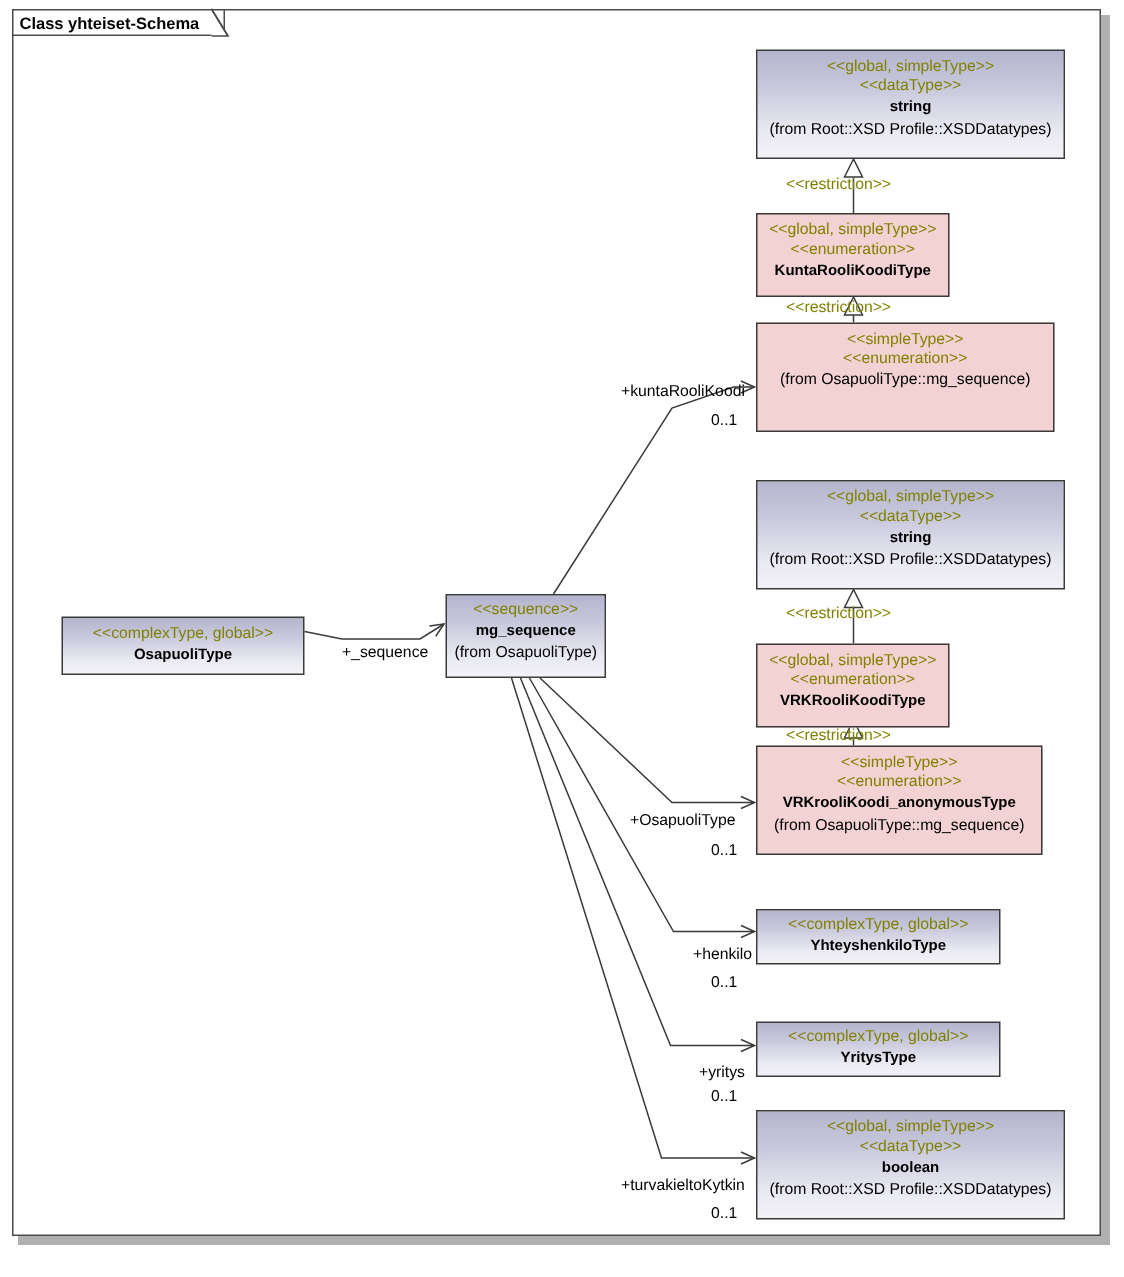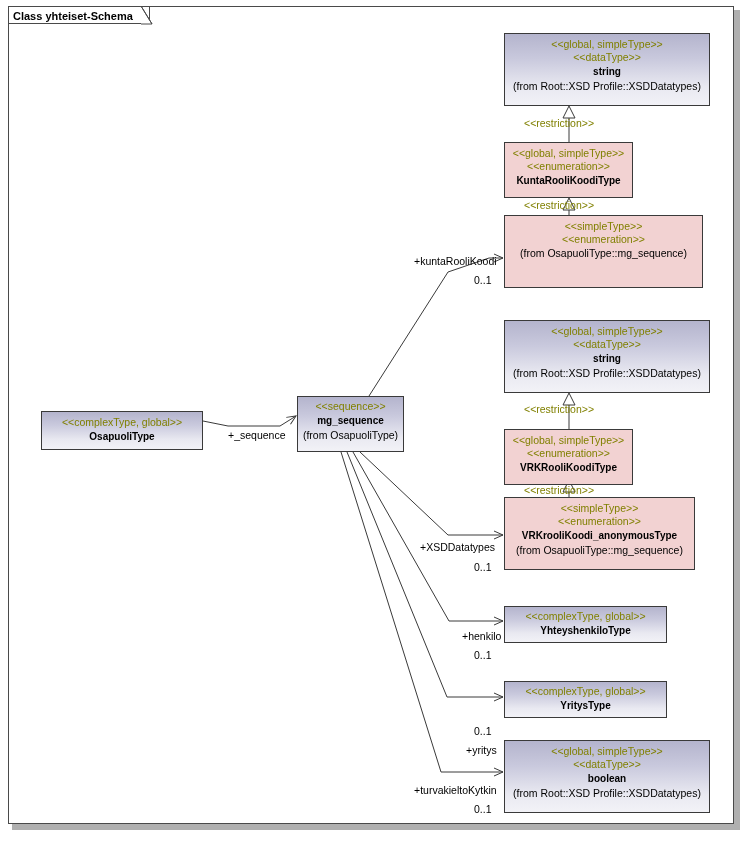--- a/index.html
+++ b/index.html
@@ -84,27 +84,27 @@
   <div class="elabel stereo-l" style="left:524px;top:117px;">&lt;&lt;restriction&gt;&gt;</div>
   <div class="elabel stereo-l" style="left:524px;top:199px;">&lt;&lt;restriction&gt;&gt;</div>
   <div class="elabel stereo-l" style="left:524px;top:403px;">&lt;&lt;restriction&gt;&gt;</div>
   <div class="elabel stereo-l" style="left:524px;top:484px;">&lt;&lt;restriction&gt;&gt;</div>
 
   <div class="elabel" style="left:228px;top:429px;">+_sequence</div>
 
   <div class="elabel" style="left:414px;top:255px;">+kuntaRooliKoodi</div>
   <div class="mult" style="left:474px;top:274px;">0..1</div>
 
-  <div class="elabel" style="left:420px;top:541px;">+XSDDatatypes</div>
+  <div class="elabel" style="left:420px;top:541px;">+OsapuoliType</div>
   <div class="mult" style="left:474px;top:561px;">0..1</div>
 
   <div class="elabel" style="left:462px;top:630px;text-align:center;">+henkilo</div>
   <div class="mult" style="left:474px;top:649px;">0..1</div>
 
-  <div class="elabel" style="left:466px;top:744px;text-align:right;">+yritys</div>
+  <div class="elabel" style="left:466px;top:709px;text-align:right;">+yritys</div>
   <div class="mult" style="left:474px;top:725px;">0..1</div>
 
   <div class="elabel" style="left:414px;top:784px;">+turvakieltoKytkin</div>
   <div class="mult" style="left:474px;top:803px;">0..1</div>
 
   <div class="node purple" style="left:504px;top:33px;width:206px;height:73px;padding-top:4px;">
     <div class="stereo">&lt;&lt;global, simpleType&gt;&gt;</div>
     <div class="stereo">&lt;&lt;dataType&gt;&gt;</div>
     <div class="nm">string</div>
     <div class="frm">(from Root::XSD Profile::XSDDatatypes)</div>

